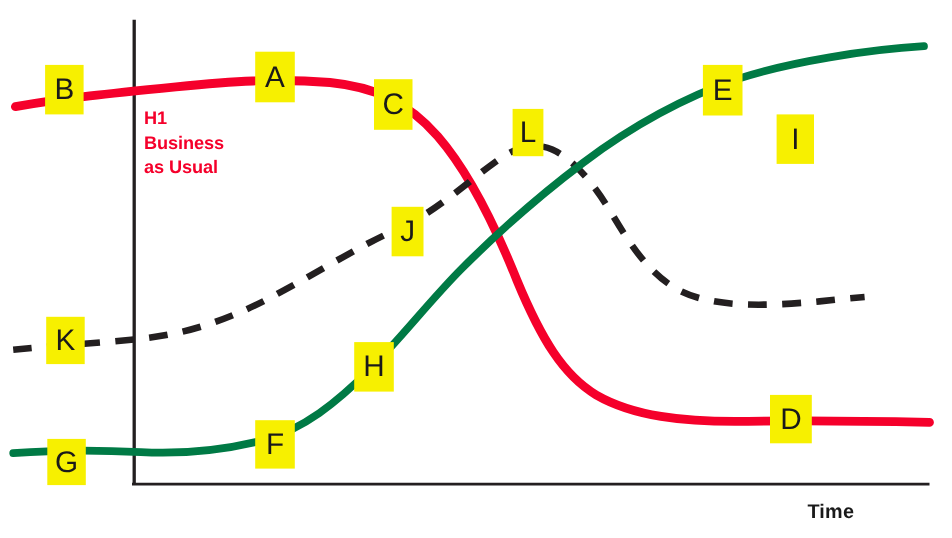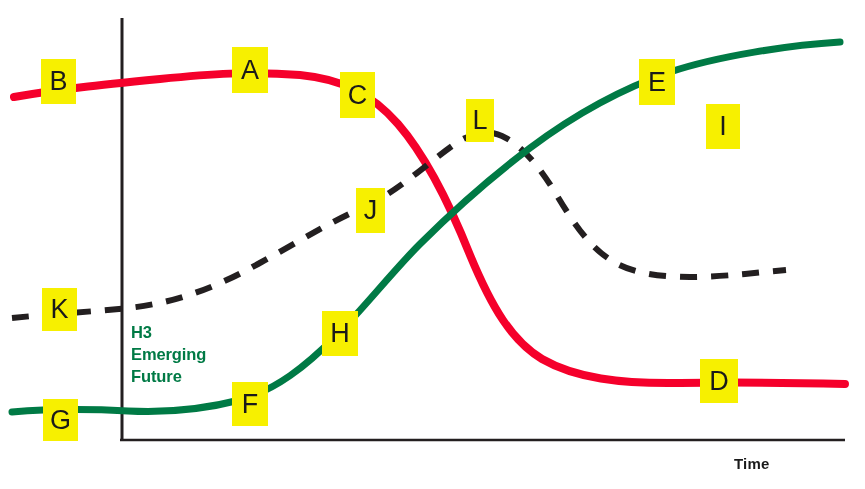--- a/index.html
+++ b/index.html
@@ -35,21 +35,21 @@
     line-height: 1;
     display: flex;
     align-items: center;
     justify-content: center;
     box-sizing: border-box;
     user-select: none;
   }
   .axis-caption {
     position: absolute;
     font-family: "Liberation Sans", sans-serif;
-    font-size: 15px;
+    font-size: 18px;
     font-weight: bold;
     color: #1a1a1a;
     letter-spacing: 0.2px;
   }
   .horizon-label {
     position: absolute;
     font-family: "Liberation Sans", sans-serif;
     font-size: 16.5px;
     font-weight: bold;
     line-height: 1.32;
@@ -80,25 +80,25 @@
              C 470,133 486,129 502,136 C 520,144 538,164 556,194
              C 574,224 590,248 614,262 C 646,281 700,278 745,274
              C 762,272 775,271 786,270" fill="none" stroke="#231f20" stroke-width="6" stroke-linecap="butt" stroke-dasharray="17 14"></path>
 
     <path d="M 12,412 C 50,409 90,409 128,411 C 168,413 205,409 240,400
              C 276,390 306,366 336,336 C 364,308 392,272 420,244
              C 452,212 490,178 530,148 C 570,118 618,90 670,72
              C 718,56 790,45 840,42" fill="none" stroke="#007a45" stroke-width="7" stroke-linecap="round" stroke-linejoin="round"></path>
   </svg>
 
+  <div class="horizon-label h1-label" style="left:131px; top:98px;">H1
+Business
+as Usual</div>
 
 
-  <div class="horizon-label h3-label" style="left:131px; top:322px;">H3
-Emerging
-Future</div>
 
   <div class="marker" style="left:41px; top:59px; width:35px; height:45px;">B</div>
 
   <div class="marker" style="left:232px; top:47px; width:36px; height:46px;">A</div>
 
   <div class="marker" style="left:340px; top:72px; width:35px; height:46px;">C</div>
 
   <div class="marker" style="left:639px; top:59px; width:36px; height:46px;">E</div>
 
   <div class="marker" style="left:706px; top:104px; width:34px; height:45px;">I</div>

